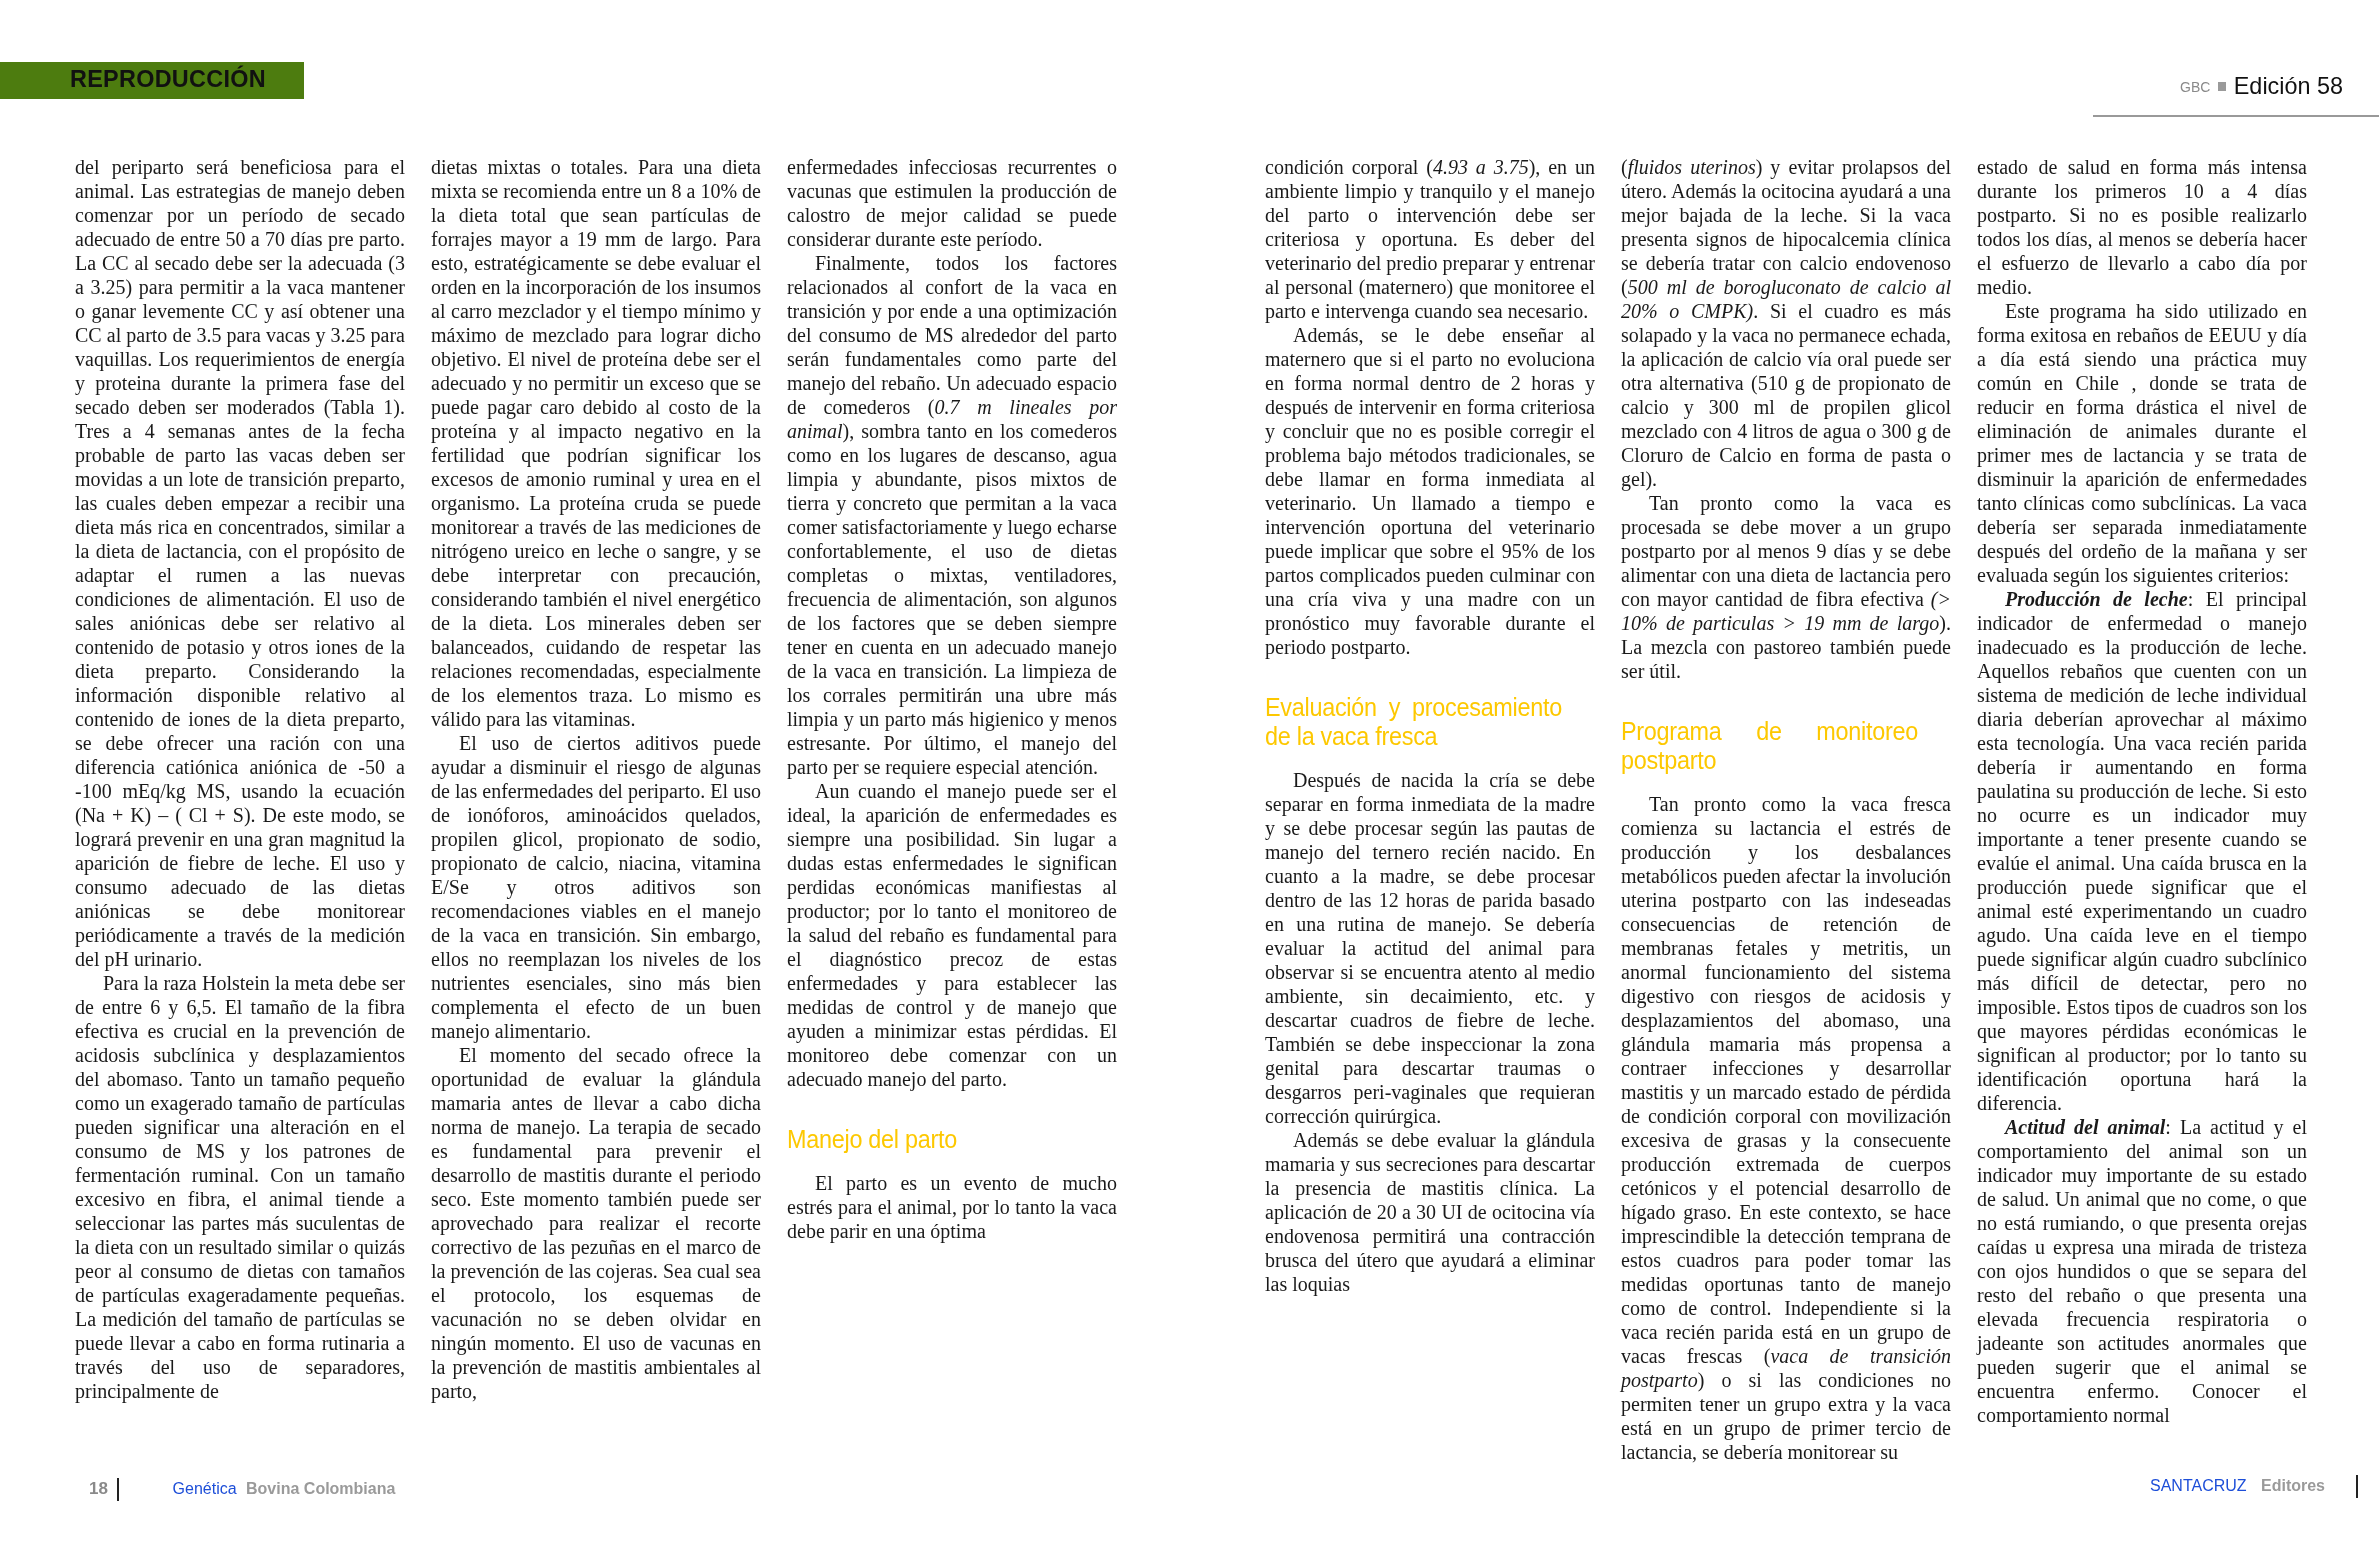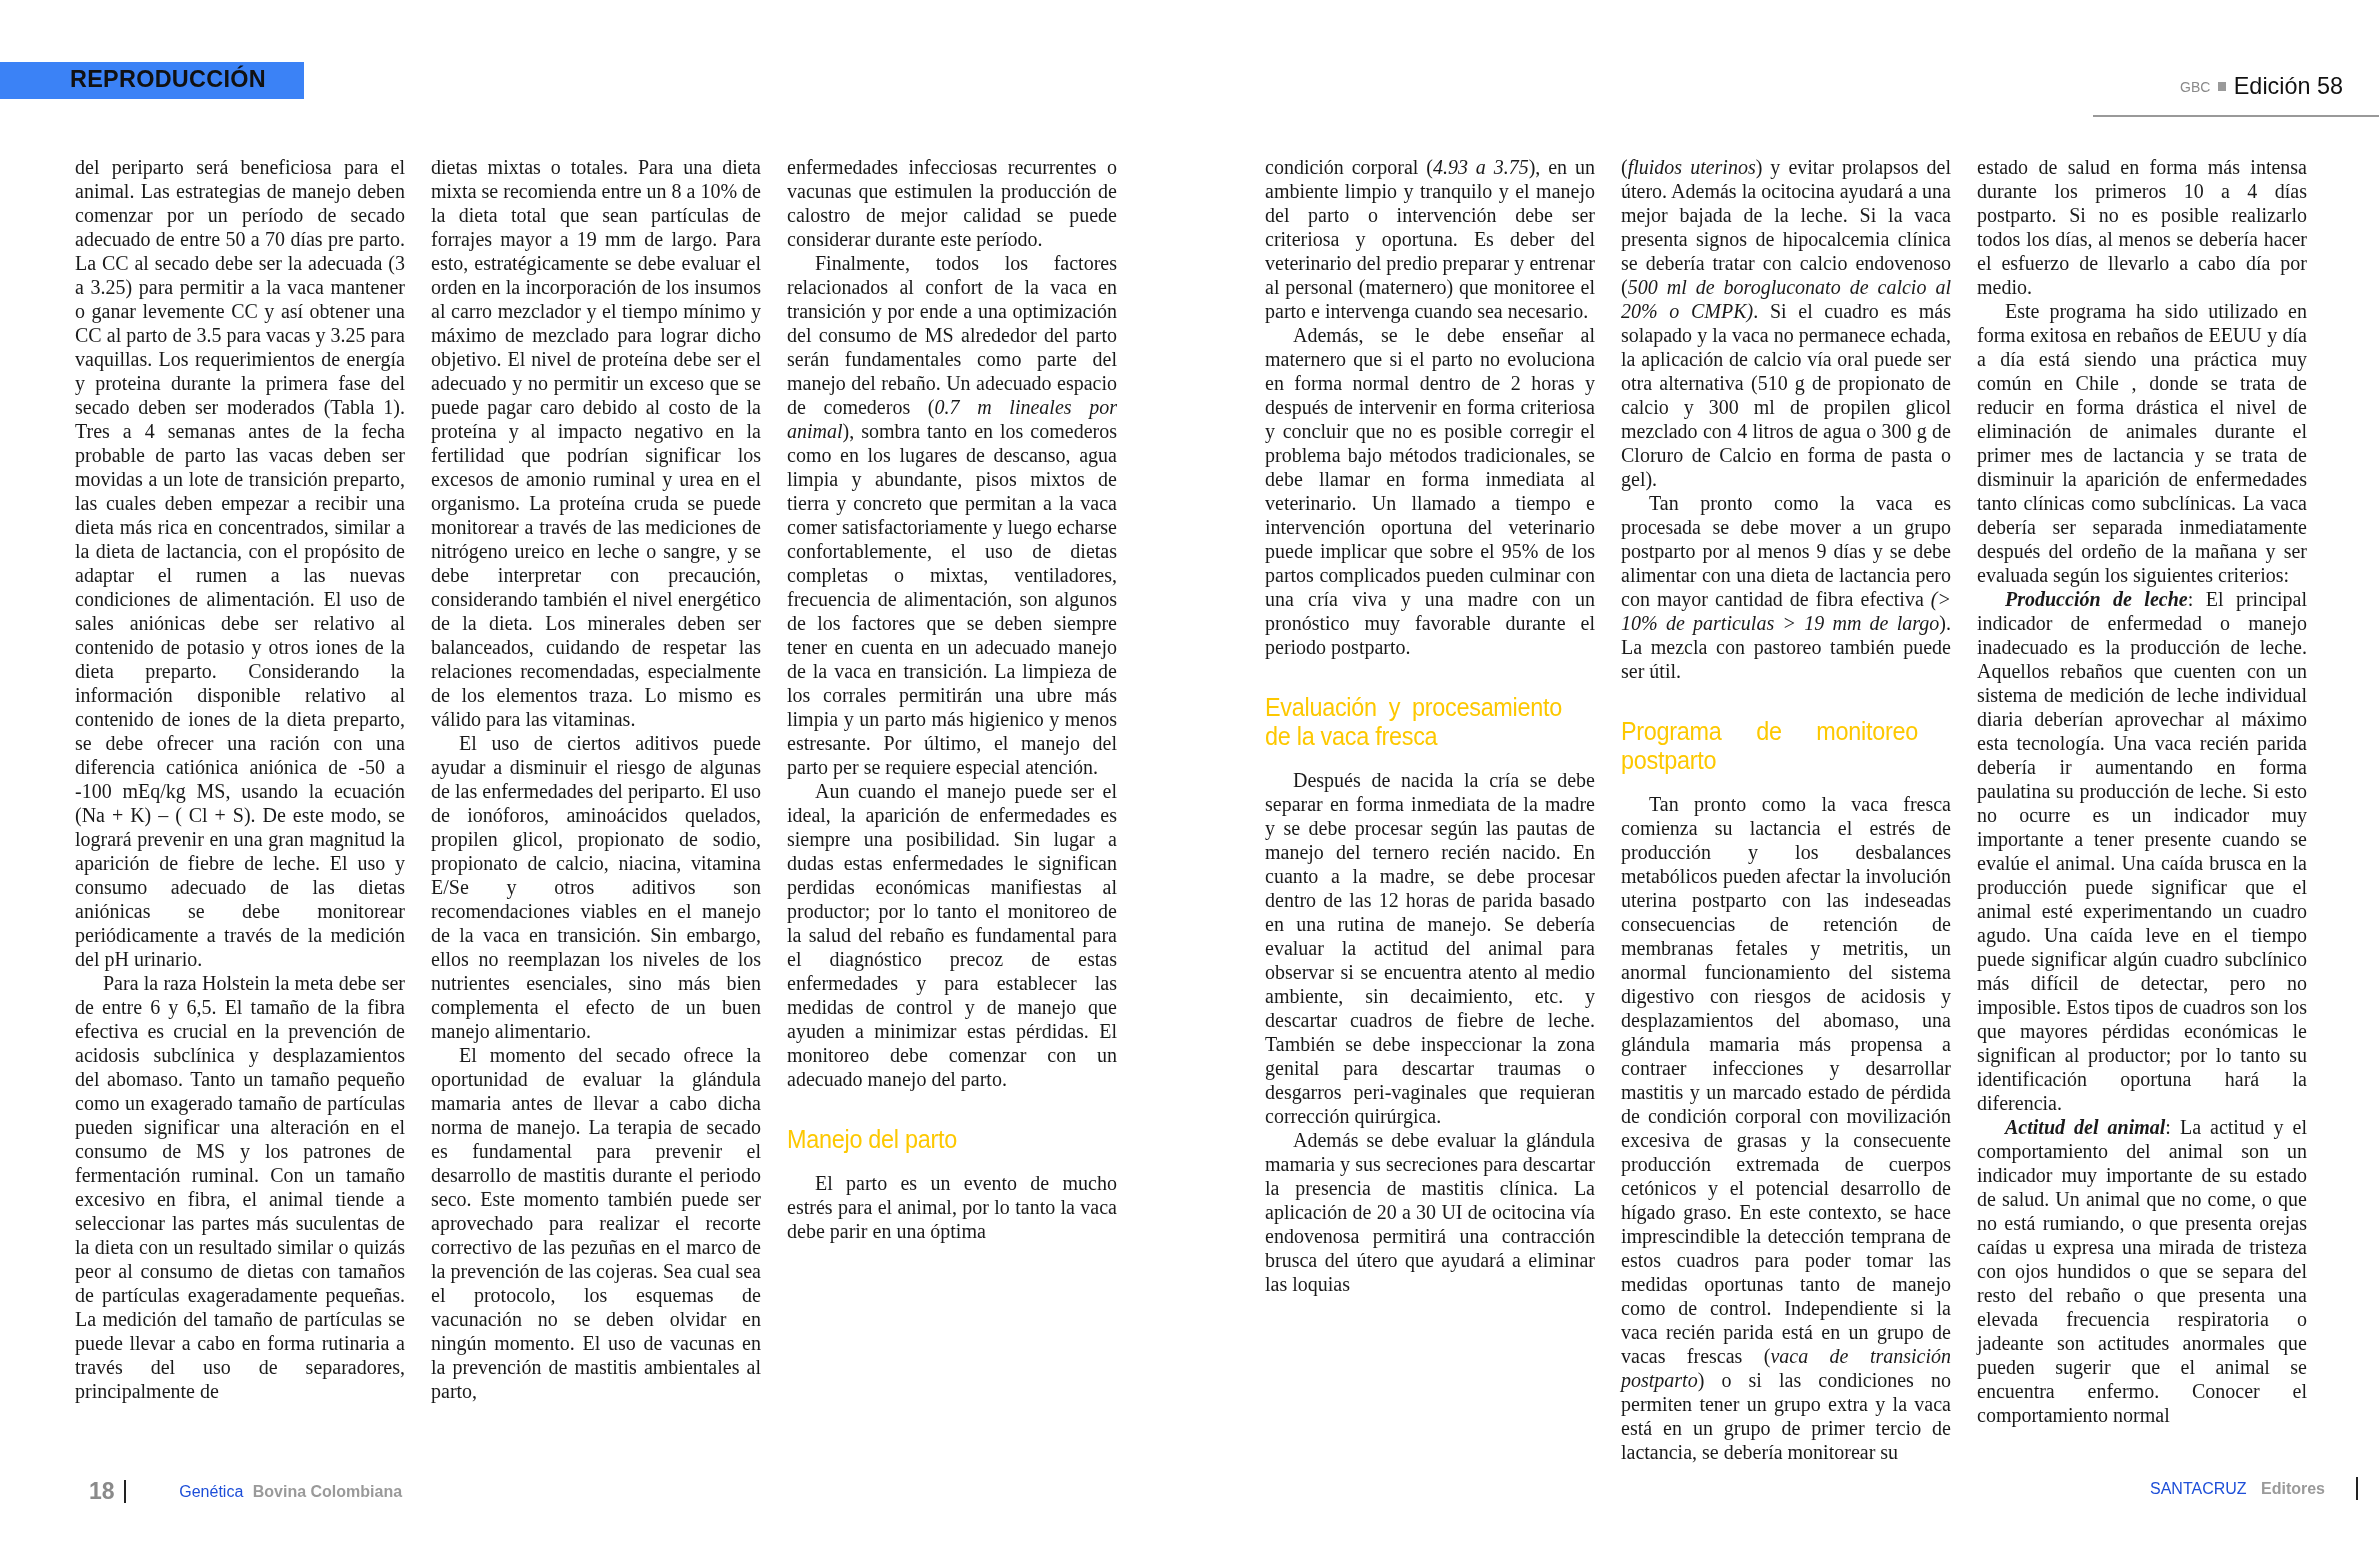--- a/index.html
+++ b/index.html
@@ -1,21 +1,21 @@
 <!DOCTYPE html>
 <html style="font-size:15px"><head>
 <meta charset="utf-8">
 <style>
   html, body { margin: 0; padding: 0; }
   body {
     width: 2380px; height: 1550px; background: #ffffff; position: relative; overflow: hidden;
     font-family: "DejaVu Serif", "Liberation Serif", serif; color: #1a1a1a;
   }
   .section-banner {
-    position: absolute; left: 0; top: 62px; width: 304px; height: 37px; background: #3b82f6;
+    position: absolute; left: 0; top: 62px; width: 304px; height: 37px; background: #4d7c0f;
   }
   .section-banner span {
     position: absolute; left: 70px; top: 3.7px; font-family: "Liberation Sans", sans-serif;
     font-weight: bold; font-size: 23.4px; letter-spacing: 0.3px; color: #111;
   }
   .edition {
     position: absolute; right: 37px; top: 73px; font-family: "Liberation Sans", sans-serif; font-size: 23.4px;
     display: flex; align-items: center; gap: 7.5px;
   }
   .edition .gbc { color: #8a8a8a; font-size: 14px; }
@@ -37,21 +37,21 @@
   .c1 { left: 75px; width: 330px; }
   .c2 { left: 431px; width: 330px; }
   .c3 { left: 787px; width: 330px; }
   .c4 { left: 1265px; width: 330px; }
   .c5 { left: 1621px; width: 330px; }
   .c6 { left: 1977px; width: 330px; }
   i, em { font-style: italic; }
 
   .footer-left { position: absolute; left: 89px; top: 1478px; font-family: "Liberation Sans", sans-serif; font-size: 16px; display: flex; align-items: center; gap: 9.4px; }
   .footer-right { position: absolute; left: 2106px; top: 1475px; font-family: "Liberation Sans", sans-serif; font-size: 16px; display: flex; align-items: center; gap: 20px; }
-  .pgnum { color: #8a8a8a; font-weight: bold; font-size: 23px; }
+  .pgnum { color: #8a8a8a; font-weight: bold; font-size: 17px; }
   .bar { width: 1.9px; height: 22.5px; background: #222; display: inline-block; }
   .pub-bold { color: #1d4ed8; font-weight: normal; margin-left: 44px; }
   .pub-light { color: #9a9a9a; font-weight: bold; }
 </style>
 </head>
 <body>
 
 <div class="section-banner">
   <span>REPRODUCCIÓN</span>
 </div>

